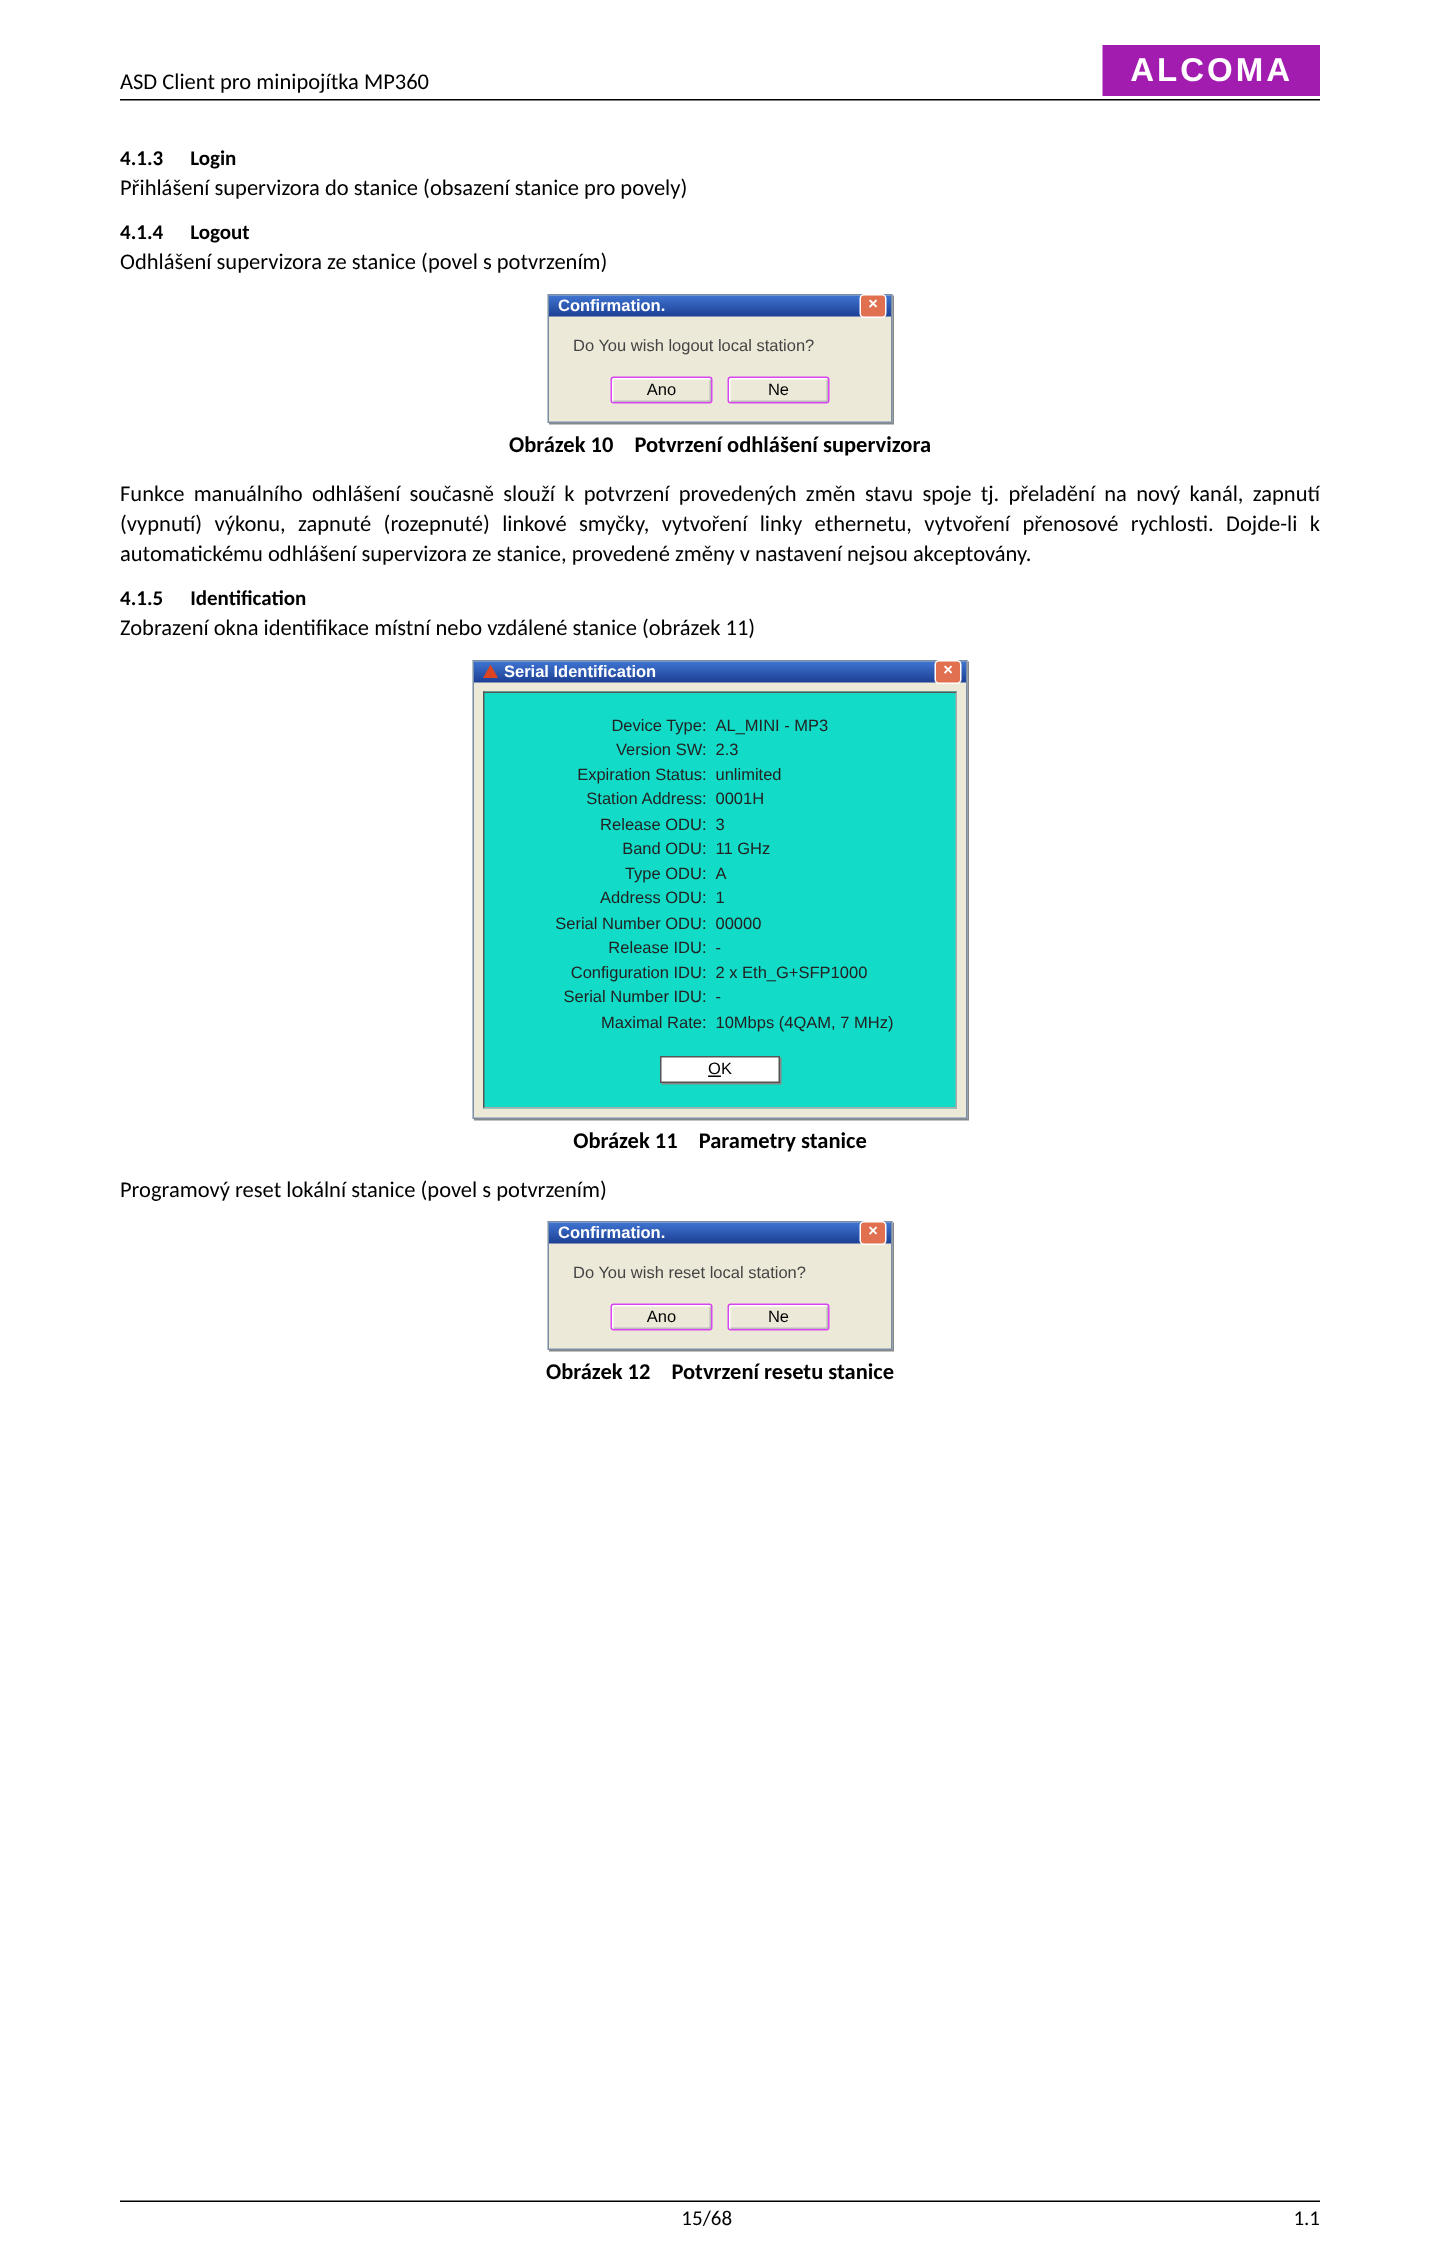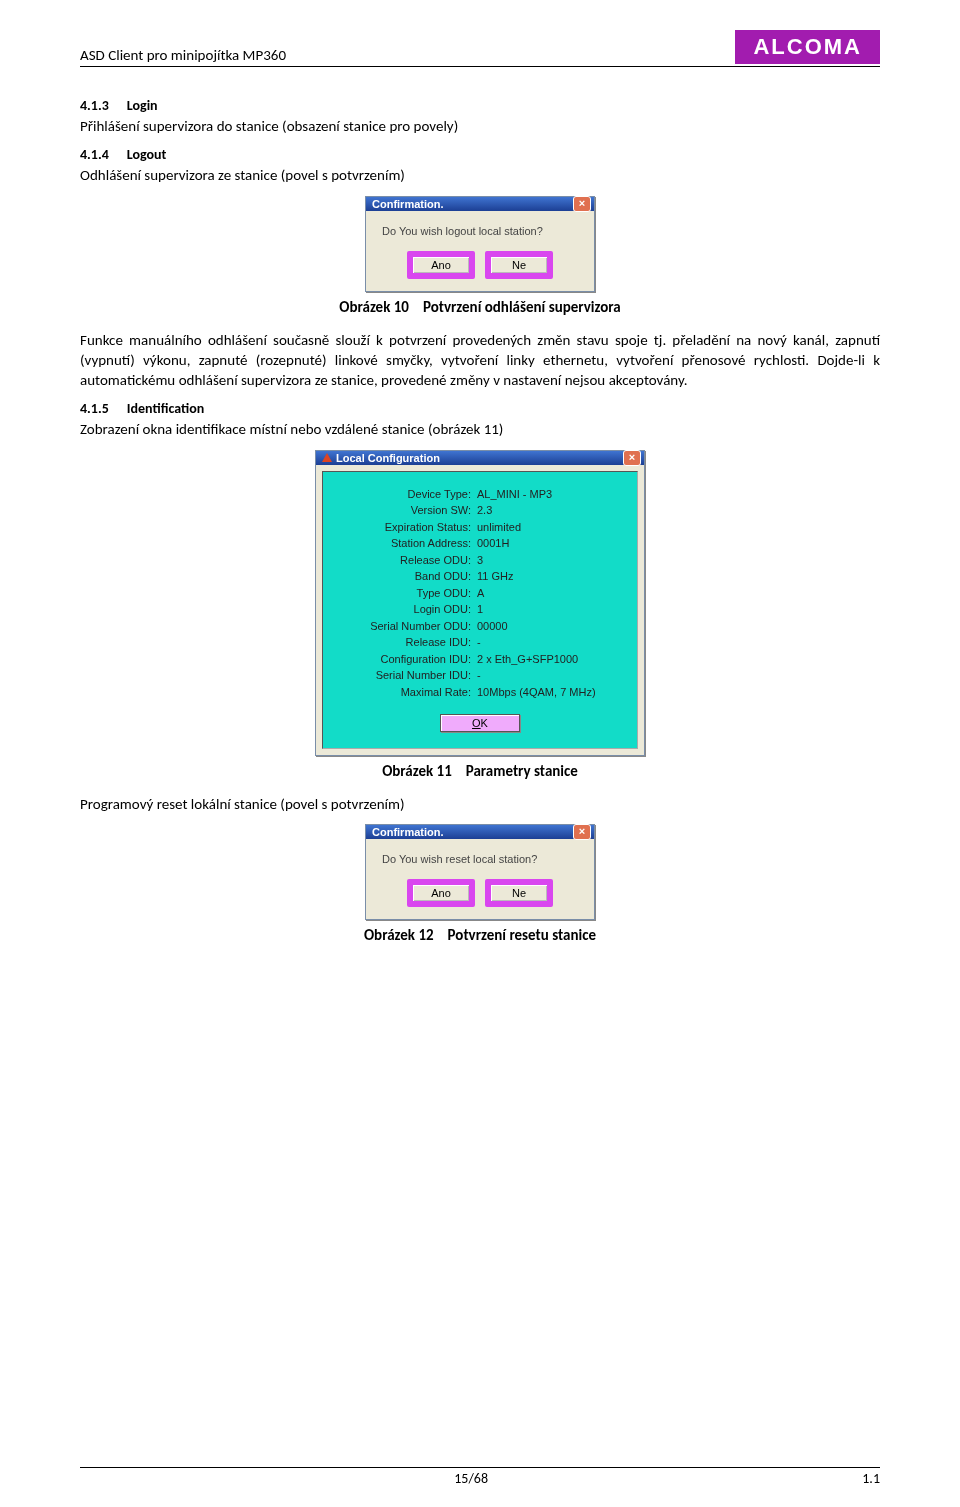--- a/index.html
+++ b/index.html
@@ -70,21 +70,21 @@
   }
   .dialog-body {
     padding: 14px 16px 12px 16px;
   }
   .dlg-question { color: #444; margin-bottom: 14px; font-size: 11px; }
   .dlg-buttons { display: flex; justify-content: center; gap: 10px; }
   .win-btn {
     min-width: 68px;
     padding: 2px 0;
     background: #ece9d8;
-    border: 6px solid #d946ef;
+    border: 1px solid #d946ef;
     border-radius: 2px;
     box-shadow: inset 1px 1px 0 #fff, inset -1px -1px 0 #bbb;
     font-size: 11px;
     text-align: center;
   }
 
   
   .id-dialog { width: 330px; }
   .id-content {
     background: #12dcc8;
@@ -93,21 +93,21 @@
     border: 1px inset #aaa;
   }
   .id-row { display: flex; font-size: 11px; color: #222; line-height: 1.5; justify-content: center; }
   .id-label { width: 140px; text-align: right; padding-right: 6px; }
   .id-val { flex: 1; text-align: left; }
   .id-btnrow { text-align: center; margin-top: 14px; }
   .id-ok {
     display: inline-block;
     min-width: 80px;
     padding: 2px 4px;
-    background: #f0abfc;
+    background: #ffffff;
     border: 1px solid #555;
     box-shadow: inset 1px 1px 0 #fff, 1px 1px 0 #888;
     font-size: 11px;
   }
   .id-ok .u { text-decoration: underline; }
   .tri-icon {
     width: 0; height: 0;
     border-left: 5px solid transparent;
     border-right: 5px solid transparent;
     border-bottom: 9px solid #d42;
@@ -171,21 +171,21 @@
   <div class="section-heading">
     <span class="num">4.1.5</span><span>Identification</span>
   </div>
   <div class="body-text">Zobrazení okna identifikace místní nebo vzdálené stanice (obrázek 11)</div>
 
   <div class="fig-container">
     <div class="dialog id-dialog">
       <div class="titlebar">
         <div class="titlebar-left">
           <span class="tri-icon"></span>
-          <span>Local Configuration</span>
+          <span>Serial Identification</span>
         </div>
         <span class="close-btn">×</span>
       </div>
       <div class="id-content">
         <div id="id-rows">
             <div class="id-row">
               <div class="id-label">Device Type:</div>
               <div class="id-val">AL_MINI - MP3</div>
             </div>
             <div class="id-row">
@@ -206,21 +206,21 @@
             </div>
             <div class="id-row">
               <div class="id-label">Band ODU:</div>
               <div class="id-val">11 GHz</div>
             </div>
             <div class="id-row">
               <div class="id-label">Type ODU:</div>
               <div class="id-val">A</div>
             </div>
             <div class="id-row">
-              <div class="id-label">Login ODU:</div>
+              <div class="id-label">Address ODU:</div>
               <div class="id-val">1</div>
             </div>
             <div class="id-row">
               <div class="id-label">Serial Number ODU:</div>
               <div class="id-val">00000</div>
             </div>
             <div class="id-row">
               <div class="id-label">Release IDU:</div>
               <div class="id-val">-</div>
             </div>

